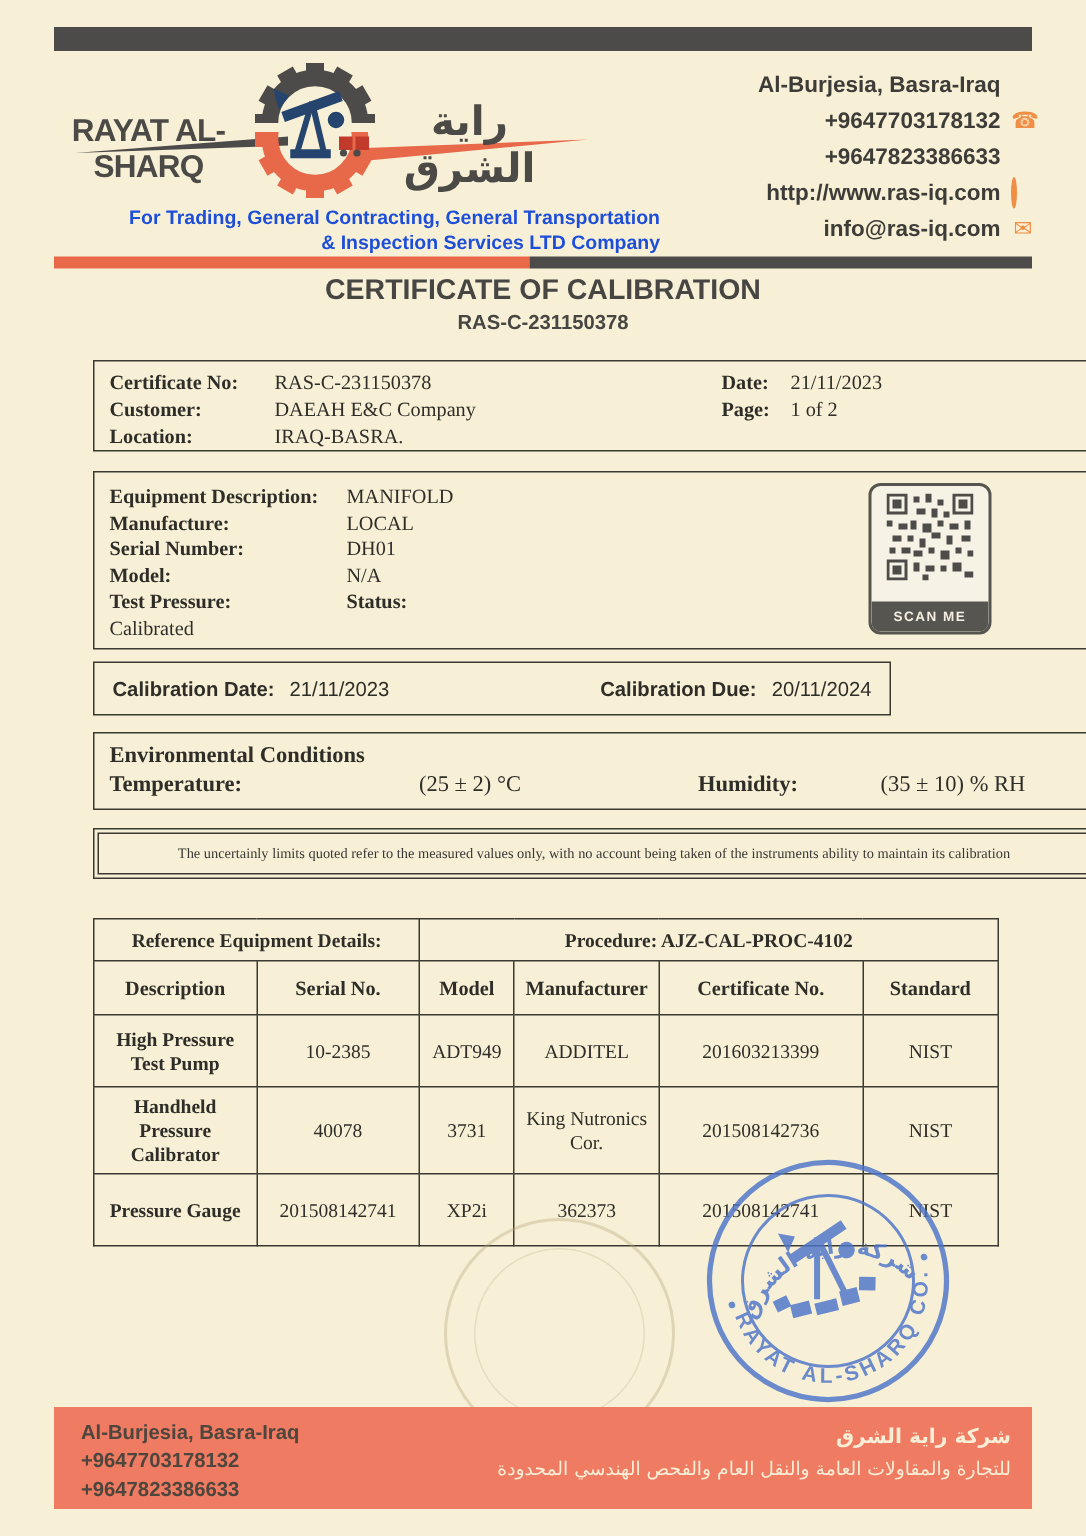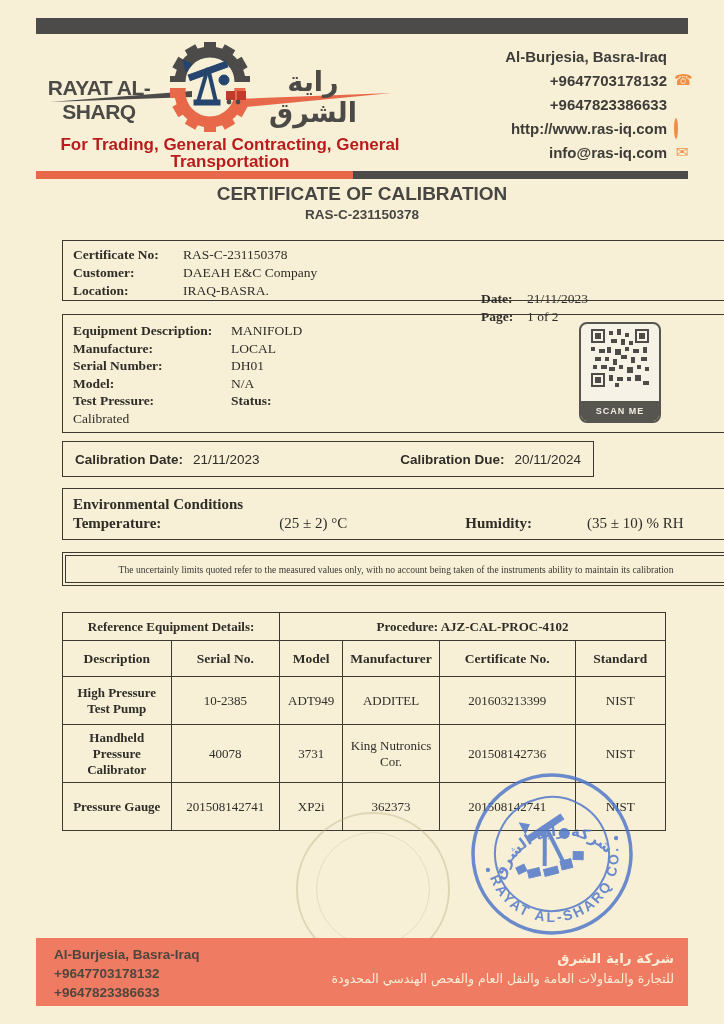--- a/index.html
+++ b/index.html
@@ -7,22 +7,22 @@
         font-family:"Liberation Serif", serif;color:#2f2d28;}
   .abs{position:absolute;}
 
   
   .topbar{left:36px;top:18px;width:652px;height:16px;background:#4c4b49;}
   .brand-name{left:24px;top:76px;width:150px;font-family:"Liberation Sans",sans-serif;
       font-weight:bold;font-size:21px;letter-spacing:-0.5px;color:#4b4a46;text-align:center;}
   .brand-arabic{left:248px;top:66px;width:130px;font-family:"DejaVu Sans",sans-serif;
       font-weight:bold;font-size:27px;color:#4b4a46;text-align:center;direction:rtl;}
   .logo-svg{left:20px;top:36px;}
-  .tagline{left:20px;top:136px;width:420px;text-align:center;
-      font-family:"Liberation Sans",sans-serif;font-size:17px;font-weight:600;color:#b91c1c;line-height:17px;}
+  .tagline{left:20px;top:136px;width:420px;text-align:right;
+      font-family:"Liberation Sans",sans-serif;font-size:13px;font-weight:600;color:#1d4ed8;line-height:17px;}
   .contact{right:34px;top:44px;width:260px;font-family:"Liberation Sans",sans-serif;
       font-size:15px;font-weight:600;color:#3e3c38;}
   .contact-row{display:flex;justify-content:flex-end;align-items:center;height:24px;}
   .contact-row .txt{margin-right:7px;}
   .cicon{width:16px;height:16px;display:inline-block;position:relative;flex:0 0 16px;}
   .pin{width:10px;height:10px;background:#ef8e44;border-radius:50% 50% 50% 0;
        transform:rotate(-45deg);margin:1px auto 0;}
   .pin::after{content:"";position:absolute;left:3px;top:3px;width:4px;height:4px;border-radius:50%;background:#f7f0d6;}
   .glyph{color:#ef8e44;font-family:"DejaVu Sans",sans-serif;font-size:15px;line-height:16px;text-align:center;width:16px;}
   .globe{width:13px;height:13px;border:2px solid #ef8e44;border-radius:50%;margin:0 auto;box-sizing:border-box;}
@@ -34,21 +34,21 @@
   .doc-title{left:0;top:183px;width:724px;text-align:center;
       font-family:"Liberation Sans",sans-serif;font-weight:bold;font-size:19px;color:#474643;}
   .doc-number{left:0;top:207px;width:724px;text-align:center;
       font-family:"Liberation Sans",sans-serif;font-weight:bold;font-size:13.5px;color:#474643;}
 
   
   .box{left:62px;width:668px;border:1.6px solid #3b3931;box-sizing:border-box;background:transparent;}
   .b1{top:240px;height:61px;padding:5px 10px 0 10px;font-size:13.5px;}
   .lbl{font-weight:bold;}
   .b1 .grid{display:grid;grid-template-columns:110px 1fr;line-height:18px;}
-  .b1-right{position:absolute;left:418px;top:5px;display:grid;grid-template-columns:46px 1fr;line-height:18px;margin-top:44px;}
+  .b1-right{position:absolute;left:418px;top:5px;display:grid;grid-template-columns:46px 1fr;line-height:18px;}
 
   .b2{top:314px;height:119px;padding:7px 10px 0 10px;font-size:13.5px;}
   .b2 .grid{display:grid;grid-template-columns:158px 1fr;line-height:17.6px;}
 
   .qr-card{position:absolute;left:516px;top:7px;width:82px;height:101px;border:2.5px solid #57554f;
       border-radius:8px;background:#f6f3e6;box-sizing:border-box;overflow:hidden;}
   .qr-card svg{display:block;margin:5px auto 0;}
   .qr-band{position:absolute;left:0;bottom:0;width:100%;height:20px;background:#57554f;
       color:#f3efe2;font-family:"Liberation Sans",sans-serif;font-size:9px;letter-spacing:1px;
       text-align:center;line-height:20px;font-weight:bold;}
@@ -152,20 +152,21 @@
       <rect x="217" y="55" width="9" height="9"></rect>
       <circle cx="209" cy="66" r="2.4" fill="#4c4b49"></circle>
       <circle cx="218" cy="66" r="2.4" fill="#4c4b49"></circle>
     </g>
   </svg>
 
   <div class="abs brand-name">RAYAT AL-SHARQ</div>
   <div class="abs brand-arabic">راية الشرق</div>
   <div class="abs tagline">
     <div>For Trading, General Contracting, General Transportation</div>
+    <div>&amp; Inspection Services LTD Company</div>
   </div>
 
   <div class="abs contact">
     <div class="contact-row">
       <span class="txt">Al-Burjesia, Basra-Iraq</span>
       <span class="cicon"><span class="pin"></span></span>
     </div>
     <div class="contact-row">
       <span class="txt">+9647703178132</span>
       <span class="cicon glyph">☎</span>

